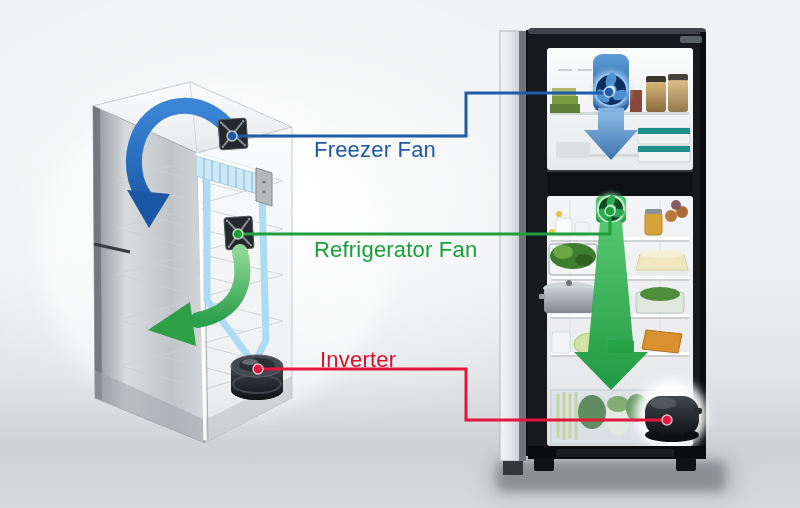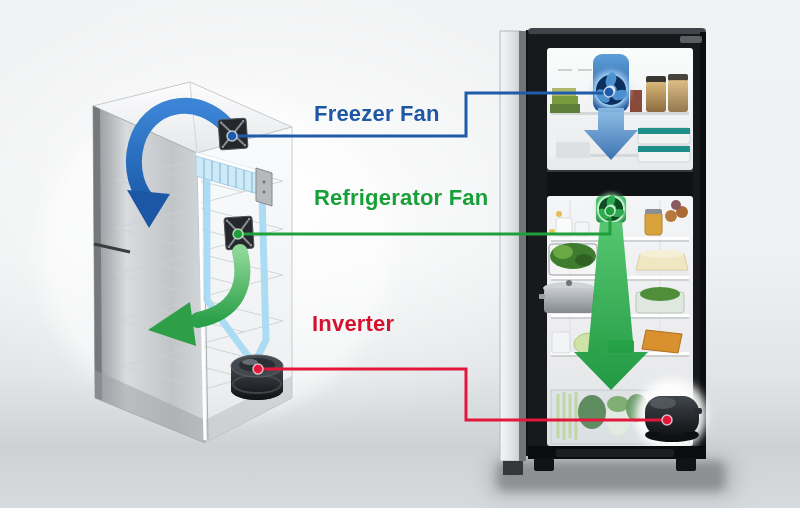--- a/index.html
+++ b/index.html
@@ -10,26 +10,26 @@
   }
   .stage{
     position:relative;width:800px;height:508px;overflow:hidden;
     font-family:"Liberation Sans",sans-serif;
     background:
       radial-gradient(ellipse 520px 320px at 33% 40%, #ffffff 0%, rgba(255,255,255,0) 72%),
       linear-gradient(180deg,#f1f2f3 0%,#eef0f1 50%,#e2e5e7 74%,#ced2d4 88%,#d7dadc 100%);
   }
   .scene{position:absolute;left:0;top:0;}
   .callout{
-    position:absolute;font-weight:bold;font-size:22px;line-height:23px;
-    letter-spacing:0.2px;white-space:nowrap;
+    position:absolute;font-weight:normal;font-size:22px;line-height:23px;
+    letter-spacing:0.2px;white-space:nowrap;margin-top:36px;
   }
   .callout.freezer{left:314px;top:102px;color:var(--blue);}
-  .callout.fridge{left:314px;top:186px;color:var(--green);}
-  .callout.inverter{left:312px;top:312px;color:var(--red);}
+  .callout.fridge{left:314px;top:202px;color:var(--green);}
+  .callout.inverter{left:320px;top:312px;color:var(--red);}
 </style>
 </head>
 <body>
 
 <div class="stage">
 
 <svg class="scene" width="800" height="508" viewBox="0 0 800 508">
   <defs>
     <linearGradient id="gTop" x1="0" y1="0" x2="0" y2="1">
       <stop offset="0" stop-color="#fdfdfe"></stop>

